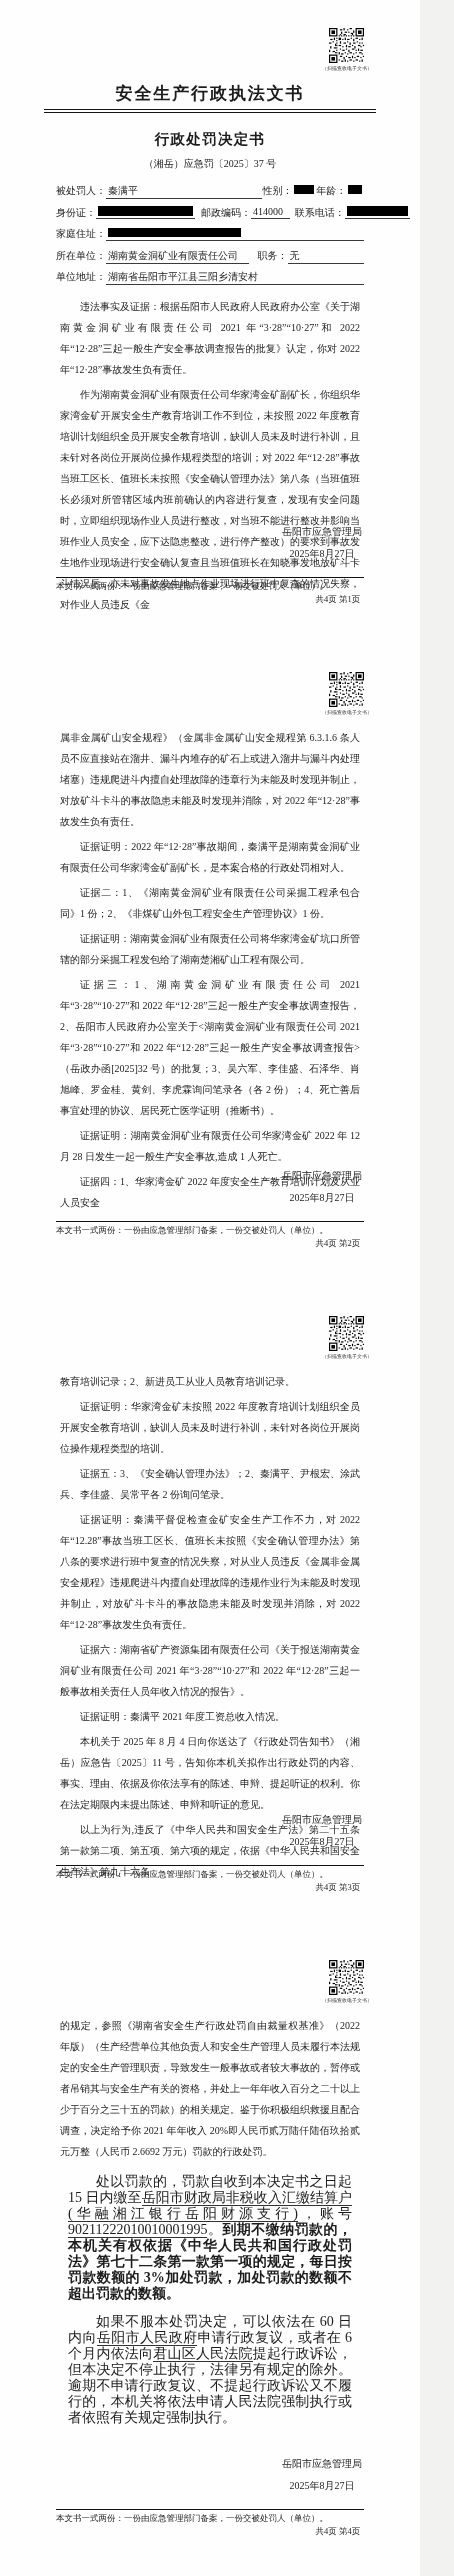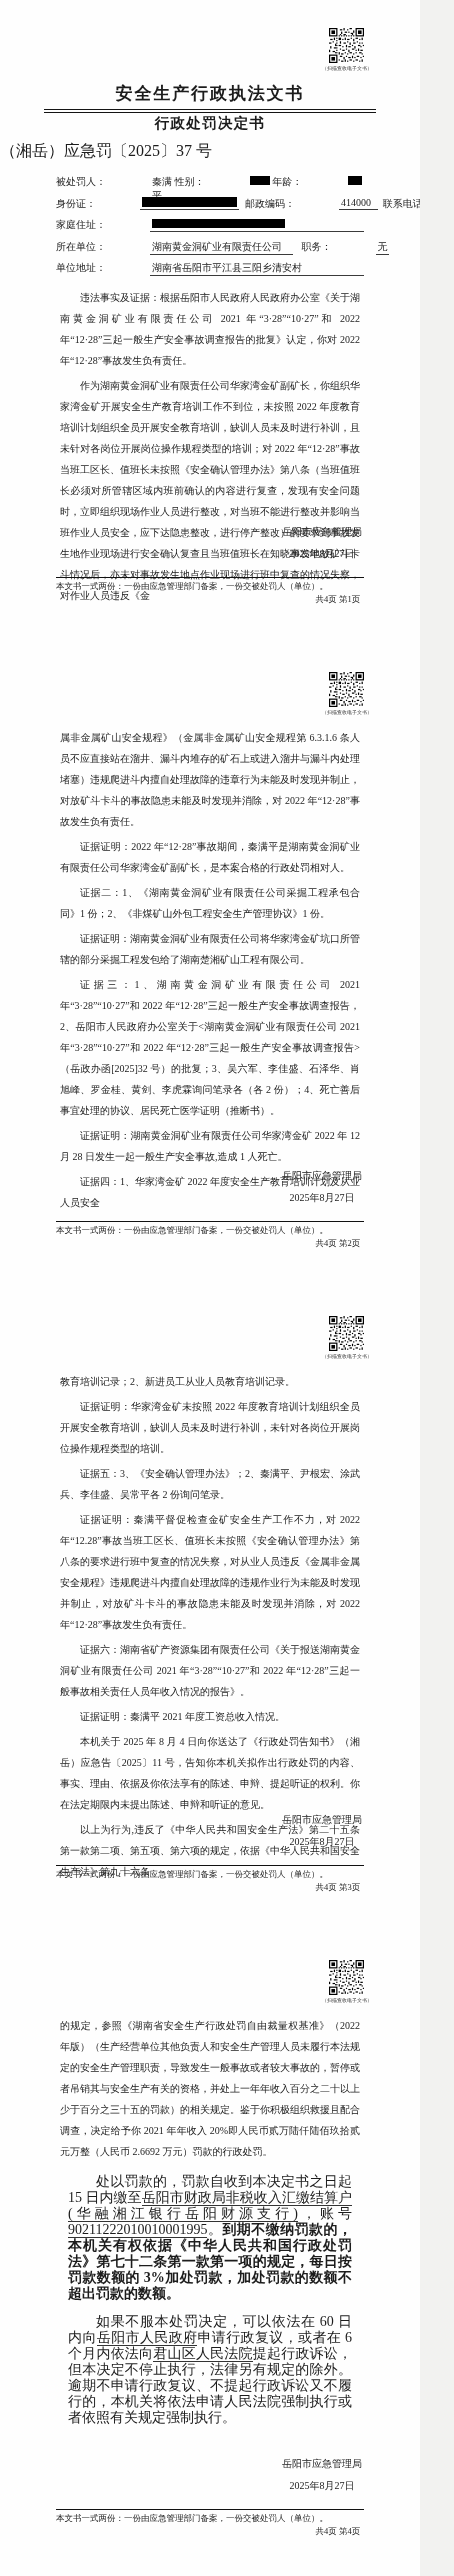--- a/index.html
+++ b/index.html
@@ -5,29 +5,29 @@
   html,body{margin:0;padding:0;background:#f2f2f0;}
   body{width:455px;font-family:"Liberation Serif","DejaVu Serif",serif;color:#1c1c1c;}
   .sheet{position:relative;width:420px;height:644px;background:#fefefe;overflow:hidden;}
   
   .qrblock{position:absolute;top:28px;right:49px;width:49px;text-align:center;}
   .qr{width:35px;height:35px;display:block;margin:0 auto;background:#fff;}
   .qrcap{font-size:5px;margin-top:1.9px;color:#333;white-space:nowrap;}
   
   .h-cat{margin-top:82px;text-align:center;font-size:17px;font-weight:700;letter-spacing:1.9px;}
   .dblrule{margin:4.4px 44px 0;height:1.9px;border-top:1.9px solid #141414;border-bottom:0.6px solid #141414;}
-  .h-title{margin-top:1px;text-align:center;font-size:14.5px;font-weight:700;letter-spacing:1.3px;}
-  .h-num{margin-top:8.2px;font-size:16px;}
+  .h-title{margin-top:17px;text-align:center;font-size:14.5px;font-weight:700;letter-spacing:1.3px;}
+  .h-num{margin-top:8.2px;text-align:center;font-size:10px;}
   
   .content{padding:12.6px 56px 0;}
   .content2{padding:79px 56px 0;}
   
   .frow{display:flex;align-items:flex-start;height:21.5px;font-size:10px;}
   .lab{white-space:nowrap;}
-  .val{border-bottom:0.6px solid #3a3a3a;padding:0 1.9px;min-height:12.6px;margin-left:44px;}
+  .val{border-bottom:0.6px solid #3a3a3a;padding:0 1.9px;min-height:12.6px;}
   .val.nb{border-bottom:none;}
   .grow{flex:1;}
   .redact{display:inline-block;height:9.5px;background:#000;vertical-align:-1.3px;}
   
   .ruled{margin:4px;font-size:10px;line-height:21px;text-indent:2em;text-align:justify;
     background-image:linear-gradient(to bottom,transparent 0,transparent 19.6px,#3d3d3d 19.6px,#3d3d3d 20px,transparent 20px);
     background-size:100% 21px;background-repeat:repeat-y;}
   .ruled.noindent,.plain.noindent{text-indent:0;}
   
   .plain{margin:12px;font-size:14px;line-height:16px;text-indent:2em;text-align:justify;}

